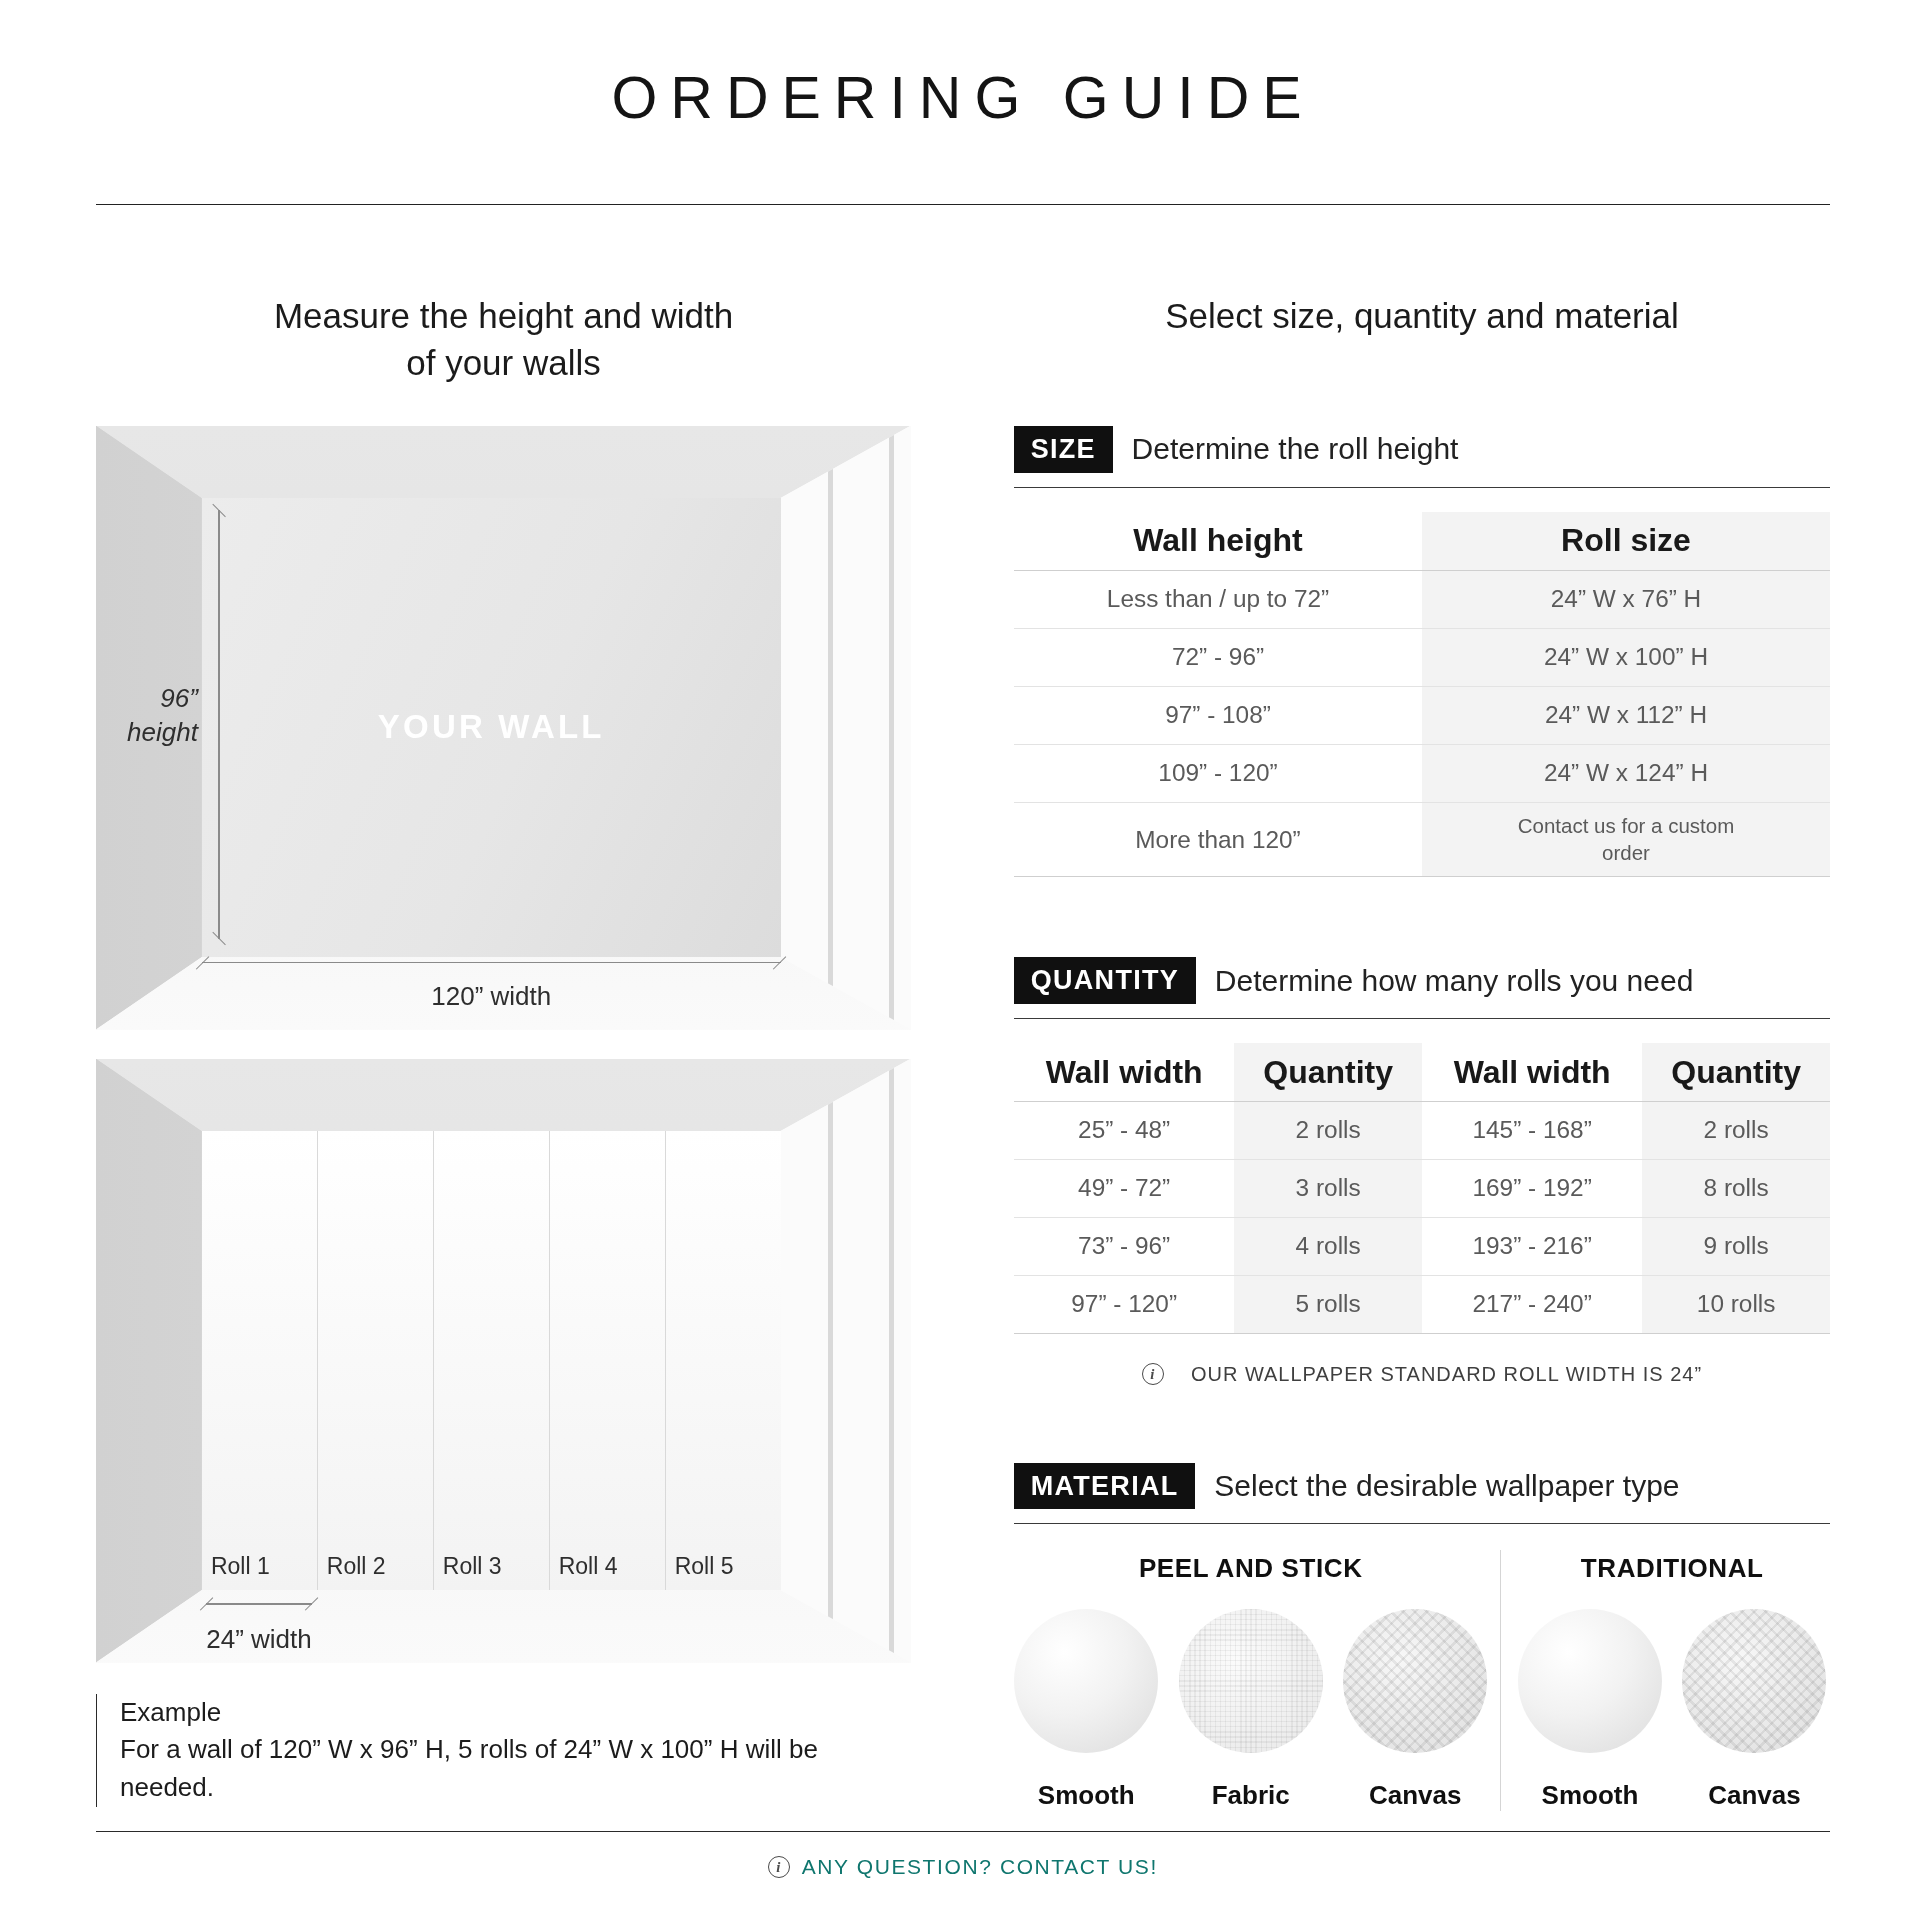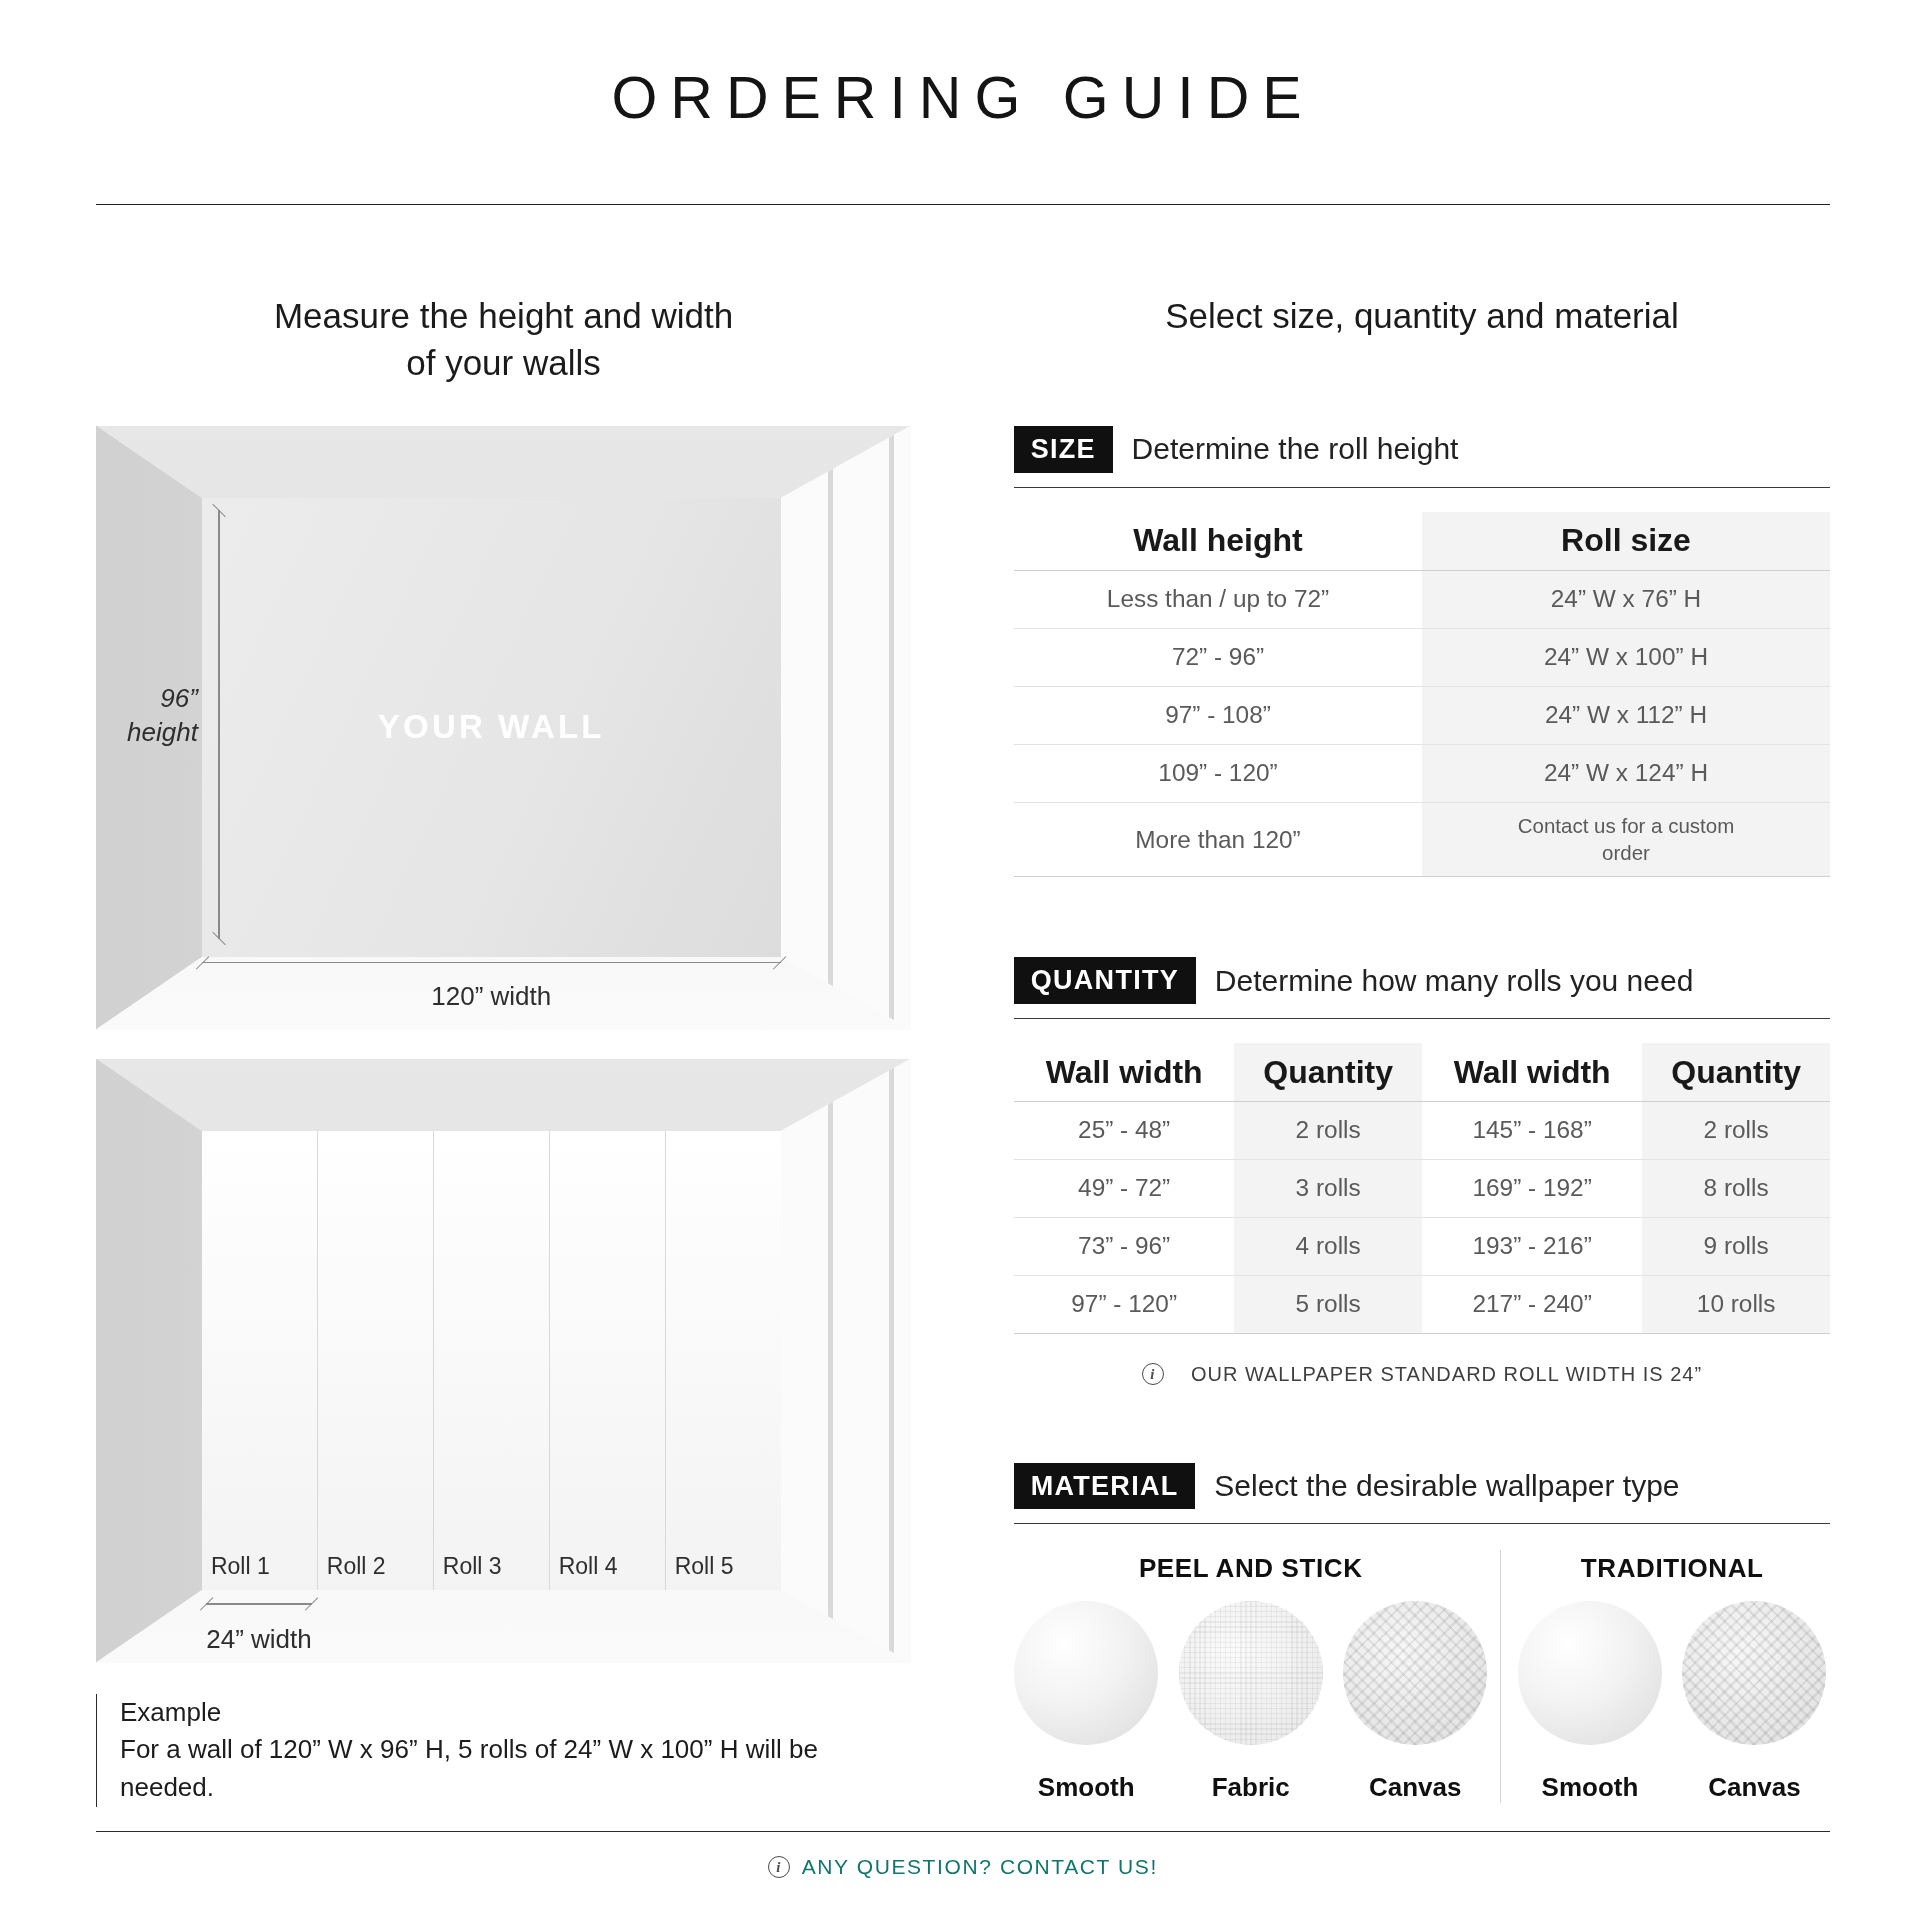--- a/index.html
+++ b/index.html
@@ -95,21 +95,21 @@
   .info-icon { width:22px; height:22px; border:1.9px solid #4a4a4a; border-radius:50%;
                display:inline-flex; align-items:center; justify-content:center; flex:none; }
   .info-icon::before { content:"i"; font-size:14.8px; font-weight:700; color:#4a4a4a;
                font-family:"Liberation Serif",serif; font-style:italic; }
 
   .mat-groups { display:flex; margin-top:26px; align-items:stretch; }
   .mat-group { padding-top:3.2px; }
   .mat-group.g1 { flex:3; padding-right:13px; }
   .mat-group.g2 { flex:2; border-left:1.3px solid #d5d5d5; padding-left:13px; }
   .mat-title { text-align:center; font-weight:700; font-size:26px; letter-spacing:0.6px;
-               color:#101010; margin-bottom:17px; }
+               color:#101010; margin-bottom:25px; }
   .mat-options { display:flex; justify-content:center; gap:20.5px; }
   .mat-option { display:flex; flex-direction:column; align-items:center; gap:27px; }
   .circle { width:144px; height:144px; border-radius:50%; }
   .tex-smooth { background:radial-gradient(circle at 35% 30%, #ffffff 0%, #f2f2f2 45%, #e3e3e3 80%, #dadada 100%); }
   .tex-fabric { background-color:#ededed;
      background-image:repeating-linear-gradient(0deg, rgba(0,0,0,0.05) 0 1.3px, transparent 1.3px 5.1px),
                       repeating-linear-gradient(90deg, rgba(0,0,0,0.05) 0 1.3px, transparent 1.3px 5.1px),
                       radial-gradient(circle at 40% 35%, #fbfbfb, #e7e7e7); }
   .tex-canvas { background-color:#e9e9e9;
      background-image:repeating-linear-gradient(45deg, rgba(0,0,0,0.07) 0 2.6px, transparent 2.6px 8.3px),

